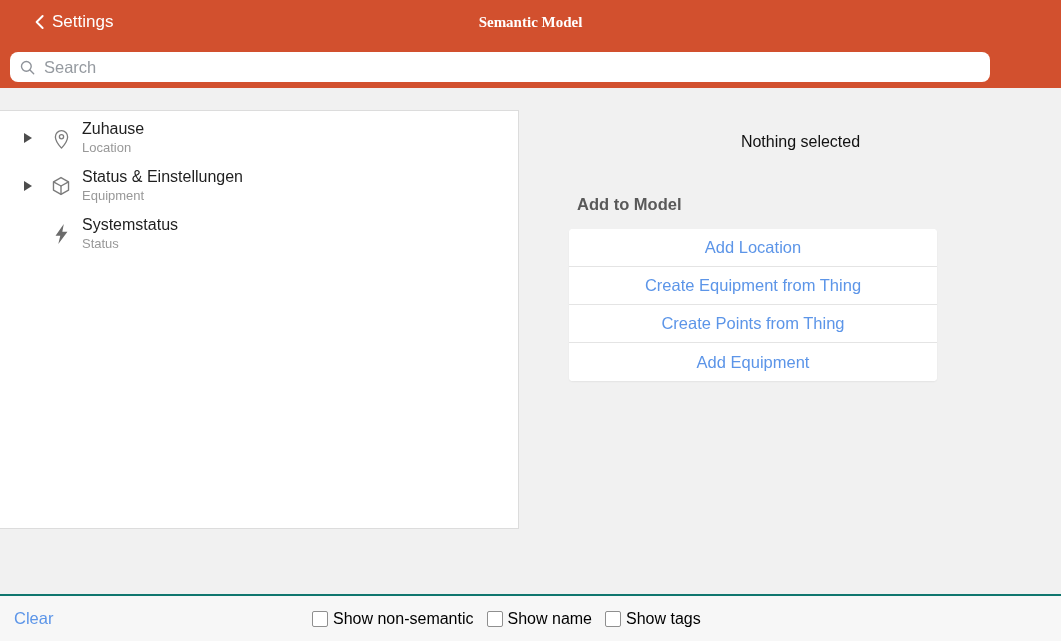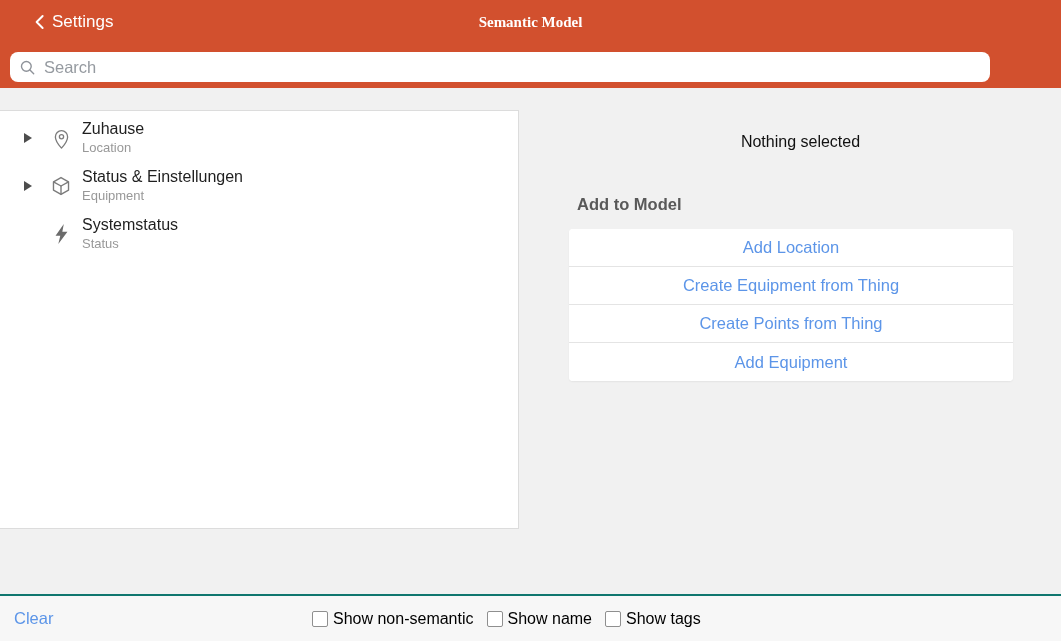--- a/index.html
+++ b/index.html
@@ -66,21 +66,21 @@
   
   .nothing-selected {
     position:absolute; left:569px; width:463px; top:133px;
     text-align:center; font-size:16px; color:#111;
   }
   .add-to-model-title {
     position:absolute; left:577px; top:195px;
     font-size:16.5px; font-weight:700; color:#595959;
   }
   .action-list {
-    position:absolute; left:569px; top:229px; width:444px;
+    position:absolute; left:569px; top:229px; width:368px;
     background:#ffffff; border-radius:4px;
     box-shadow:0 1px 2px rgba(0,0,0,0.06);
     overflow:hidden;
   }
   .action-item {
     height:38px; display:flex; align-items:center; justify-content:center;
     color:#5c95e8; font-size:16.5px; cursor:pointer;
     border-bottom:1px solid #e4e4e4; background:#fff;
   }
   .action-item:last-child { border-bottom:none; }

